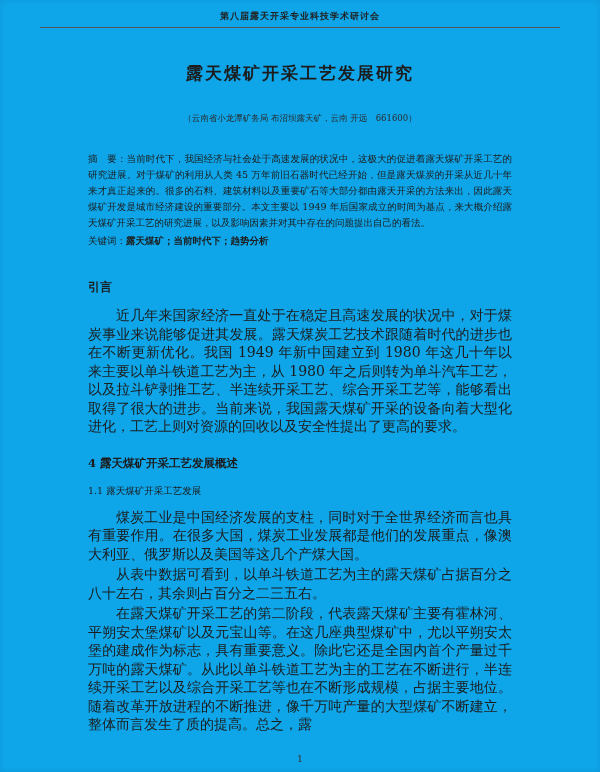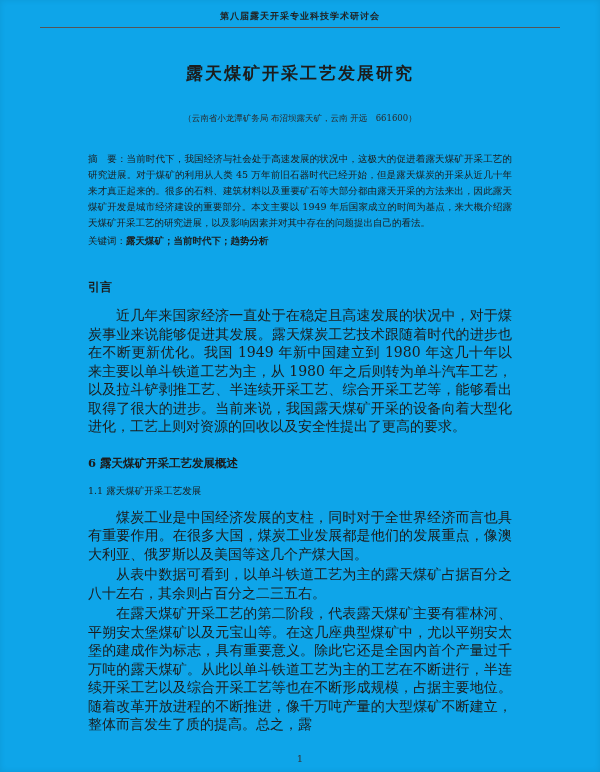--- a/index.html
+++ b/index.html
@@ -114,21 +114,21 @@
   </p>
 
   <p class="keywords">
     <span class="label">关键词：</span><span>露天煤矿；当前时代下；趋势分析</span>
   </p>
 
   <h2 class="sec-heading">引言</h2>
 
   <p class="body-para">近几年来国家经济一直处于在稳定且高速发展的状况中，对于煤炭事业来说能够促进其发展。露天煤炭工艺技术跟随着时代的进步也在不断更新优化。我国 1949 年新中国建立到 1980 年这几十年以来主要以单斗铁道工艺为主，从 1980 年之后则转为单斗汽车工艺，以及拉斗铲剥推工艺、半连续开采工艺、综合开采工艺等，能够看出取得了很大的进步。当前来说，我国露天煤矿开采的设备向着大型化进化，工艺上则对资源的回收以及安全性提出了更高的要求。</p>
 
-  <h2 class="sec1-heading">6 露天煤矿开采工艺发展概述</h2>
+  <h2 class="sec1-heading">4 露天煤矿开采工艺发展概述</h2>
 
   <h3 class="sub-heading">1.1 露天煤矿开采工艺发展</h3>
 
   <p class="body-para">煤炭工业是中国经济发展的支柱，同时对于全世界经济而言也具有重要作用。在很多大国，煤炭工业发展都是他们的发展重点，像澳大利亚、俄罗斯以及美国等这几个产煤大国。</p>
 
 
   <p class="body-para tight">从表中数据可看到，以单斗铁道工艺为主的露天煤矿占据百分之八十左右，其余则占百分之二三五右。</p>
 
   <p class="body-para tight">在露天煤矿开采工艺的第二阶段，代表露天煤矿主要有霍林河、平朔安太堡煤矿以及元宝山等。在这几座典型煤矿中，尤以平朔安太堡的建成作为标志，具有重要意义。除此它还是全国内首个产量过千万吨的露天煤矿。从此以单斗铁道工艺为主的工艺在不断进行，半连续开采工艺以及综合开采工艺等也在不断形成规模，占据主要地位。随着改革开放进程的不断推进，像千万吨产量的大型煤矿不断建立，整体而言发生了质的提高。总之，露</p>
 

